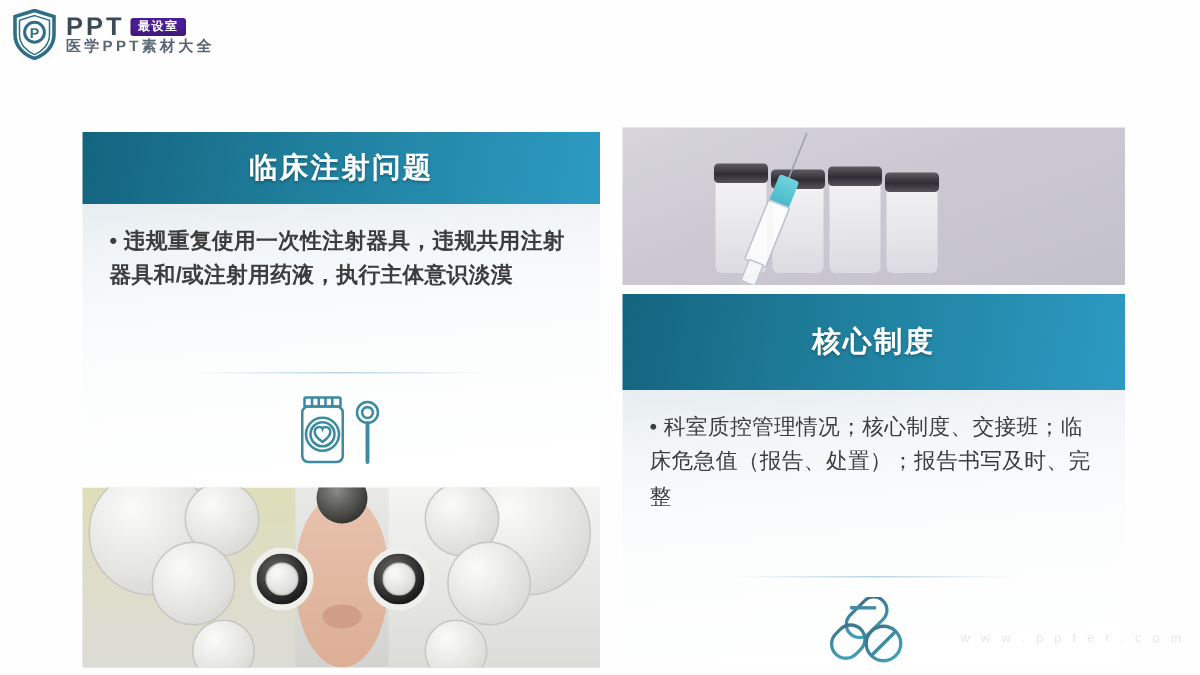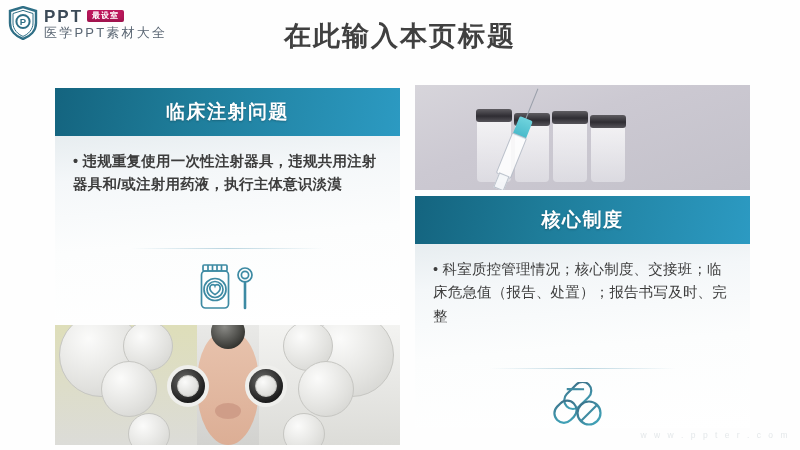--- a/index.html
+++ b/index.html
@@ -15,28 +15,28 @@
   
   .logo { position:absolute; left:8px; top:6px; display:flex; align-items:center; gap:6px; }
   .logo-shield { width:30px; height:34px; flex:0 0 auto; }
   .logo-text { display:flex; flex-direction:column; justify-content:center; gap:1px; }
   .logo-row1 { display:flex; align-items:center; gap:4px; }
   .logo-ppt {
     font-size:17px; font-weight:bold; color:#3c4a57;
     letter-spacing:2px; line-height:1; font-family:"Liberation Sans",sans-serif;
   }
   .logo-badge {
-    background:#be185d; color:#ffffff; font-size:8px;
+    background:#4c1d95; color:#ffffff; font-size:8px;
     padding:2px 5px 2px 5px; border-radius:2px; letter-spacing:1px;
     line-height:1; font-weight:bold;
     box-shadow:inset 0 -3px 4px rgba(0,0,0,0.18);
   }
   .logo-sub {
-    font-size:13px; color:#5a6673; letter-spacing:2.2px;
-    line-height:1; font-weight:normal;
+    font-size:10px; color:#5a6673; letter-spacing:2.2px;
+    line-height:1; font-weight:bold;
   }
 
   
   .page-title {
     position:absolute; left:0; right:0; top:18px;
     text-align:center; font-size:27px; font-weight:bold;
     color:#404040; letter-spacing:2px;
   }
 
   
@@ -67,21 +67,21 @@
 
   
   #card-left { left:55px; top:88px; width:345px; height:232px; }
   #card-left .card-head { height:48px; }
   #card-left .card-body { height:184px;font-weight:bold; }
   #card-left .divider { top:112px; }
   #card-left .card-icon { top:126px; }
 
   
   #card-right { left:415px; top:196px; width:335px; height:232px; }
-  #card-right .card-head { height:48px; }
+  #card-right .card-head { height:64px; }
   #card-right .card-body { height:184px; }
   #card-right .divider { top:124px; }
   #card-right .card-icon { top:138px; }
 
   
   .photo { position:absolute; overflow:hidden; }
   #photo-syringe { left:415px; top:85px; width:335px; height:105px;
      background:linear-gradient(160deg,#d7d5db 0%,#ccc9d2 40%,#c3c1ca 100%); }
   #photo-phoropter { left:55px; top:325px; width:345px; height:120px;
      background:linear-gradient(180deg,#e9e9e7 0%,#dcdcda 55%,#d2d2cf 100%); }
@@ -95,21 +95,21 @@
   
   .ring { position:absolute; border-radius:50%;
     background:radial-gradient(circle at 35% 30%,#fbfbfa,#e2e2df 60%,#cfcfcb); border:1px solid #c6c6c2; }
   .lens-dark { position:absolute; border-radius:50%;
     background:radial-gradient(circle at 40% 35%,#6d6d6b,#1d1d1d 70%); border:4px solid #efefec; }
   .face { position:absolute; border-radius:45% 45% 50% 50%;
     background:linear-gradient(180deg,#e8c3ad,#dcae95); }
 
   
   .watermark {
-    position:absolute; right:10px; bottom:10px;
+    position:absolute; right:10px; bottom:20px;
     font-size:8.5px; color:#e4e8ea; letter-spacing:2.5px;
   }
 </style>
 </head>
 <body>
 
 <div class="slide">
 
   <div class="logo">
     <svg class="logo-shield" viewBox="0 0 30 34">
@@ -120,21 +120,20 @@
     </svg>
     <div class="logo-text">
       <div class="logo-row1">
         <span class="logo-ppt">PPT</span>
         <span class="logo-badge">最设室</span>
       </div>
       <div class="logo-sub">医学PPT素材大全</div>
     </div>
   </div>
 
-  <div class="page-title">在此输入本页标题</div>
 
   <div class="card" id="card-left">
     <div class="card-head">临床注射问题</div>
     <div class="card-body">
       <div class="card-text">• 违规重复使用一次性注射器具，违规共用注射器具和/或注射用药液，执行主体意识淡漠</div>
       <div class="divider"></div>
       <div class="card-icon">
         <svg width="62" height="50" viewBox="0 0 62 50">
           <g fill="none" stroke="#3d8aa3" stroke-width="1.7">
             <rect x="6" y="3" width="24" height="6" rx="1"></rect>

